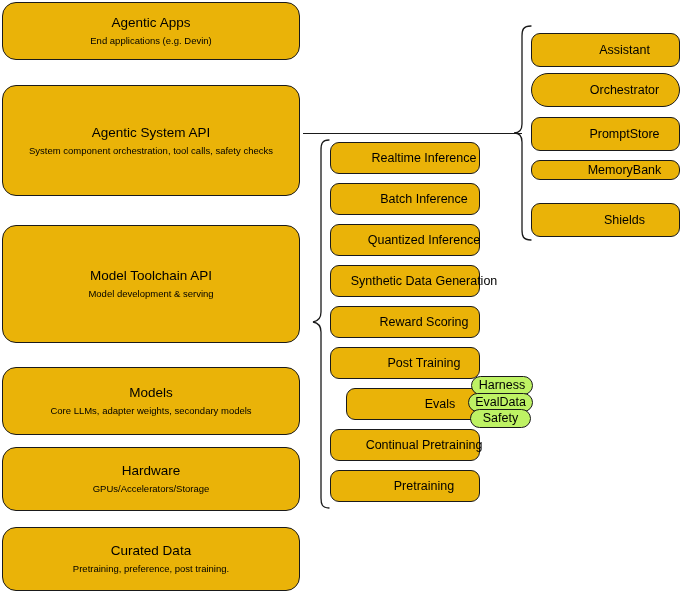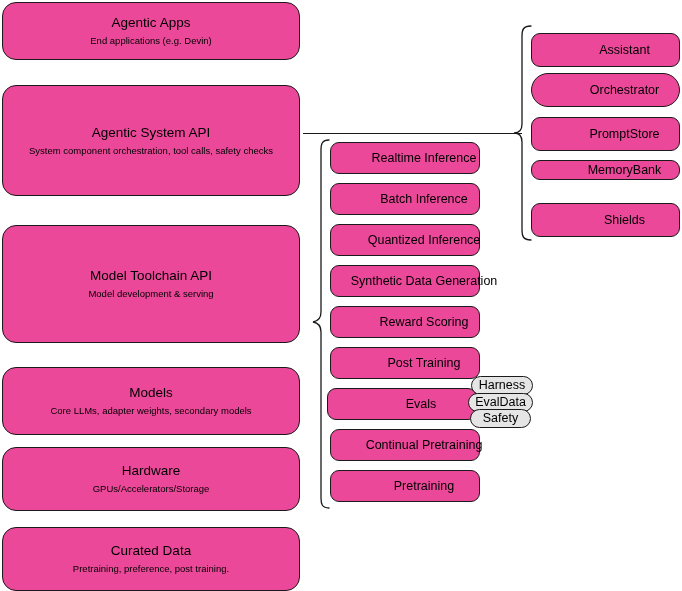--- a/index.html
+++ b/index.html
@@ -16,21 +16,21 @@
     width: 682px;
     height: 591px;
     overflow: hidden;
     background: #ffffff;
   }
 
   
   .node {
     position: absolute;
     box-sizing: border-box;
-    background: #ec4899;
+    background: #eab308;
     border: 1px solid #1a1a1a;
     border-radius: 12px;
     display: flex;
     flex-direction: column;
     align-items: center;
     justify-content: center;
     text-align: center;
     z-index: 3;
   }
   .node .title {
@@ -57,21 +57,21 @@
     padding-left: 38px;
   }
   .chip .title {
     font-size: 12.5px;
   }
 
   
   .pill {
     position: absolute;
     box-sizing: border-box;
-    background: #e5e5e5;
+    background: #bef264;
     border: 1px solid #1a1a1a;
     border-radius: 999px;
     display: flex;
     align-items: center;
     justify-content: center;
     font-size: 12.5px;
     line-height: 1;
     white-space: nowrap;
     z-index: 6;
   }
@@ -165,21 +165,21 @@
   </div>
   <div class="node chip" style="left:330px; top:265px; width:150px; height:32px;">
     <div class="title">Synthetic Data Generation</div>
   </div>
   <div class="node chip" style="left:330px; top:306px; width:150px; height:32px;">
     <div class="title">Reward Scoring</div>
   </div>
   <div class="node chip" style="left:330px; top:347px; width:150px; height:32px;">
     <div class="title">Post Training</div>
   </div>
-  <div class="node chip" style="left:327px; top:388px; width:150px; height:32px;">
+  <div class="node chip" style="left:346px; top:388px; width:150px; height:32px;">
     <div class="title">Evals</div>
   </div>
   <div class="node chip" style="left:330px; top:429px; width:150px; height:32px;">
     <div class="title">Continual Pretraining</div>
   </div>
   <div class="node chip" style="left:330px; top:470px; width:150px; height:32px;">
     <div class="title">Pretraining</div>
   </div>
 
   <div class="pill" style="left:471px; top:376px; width:62px; height:19px;">

